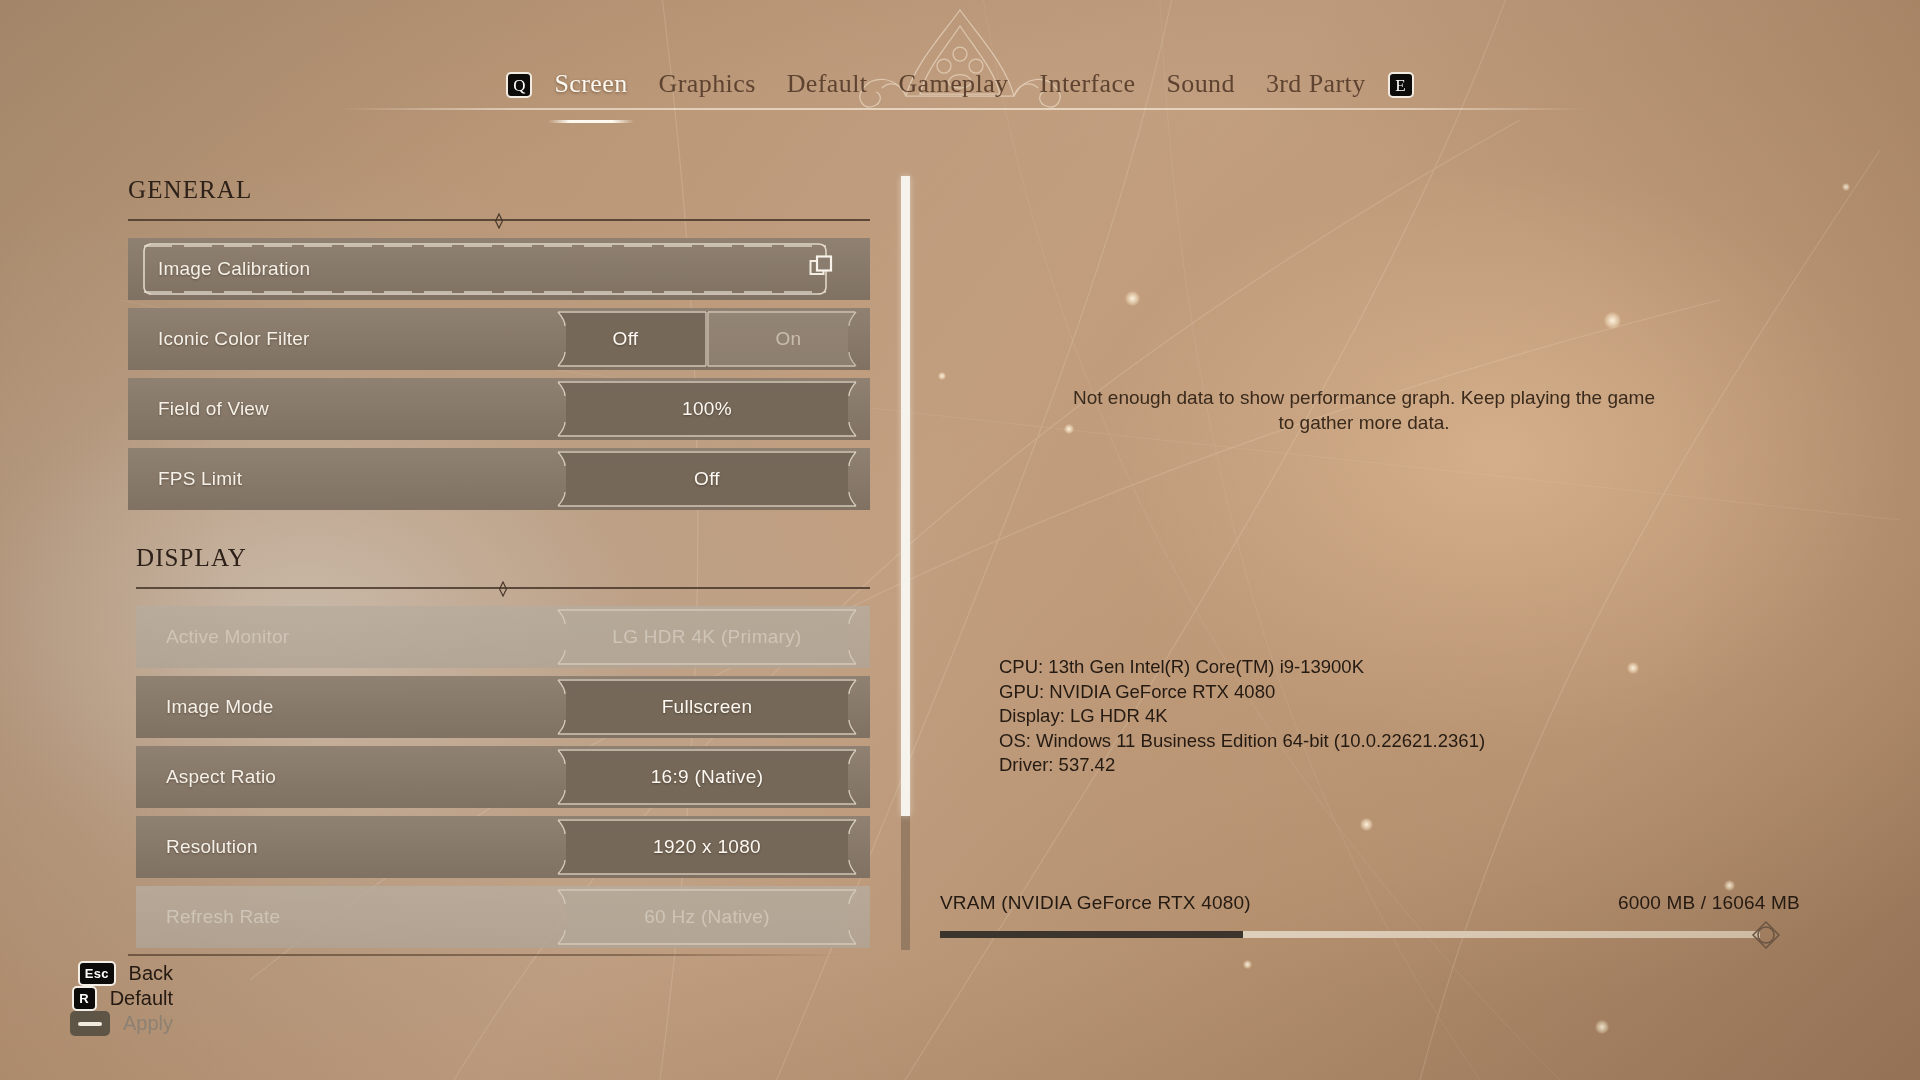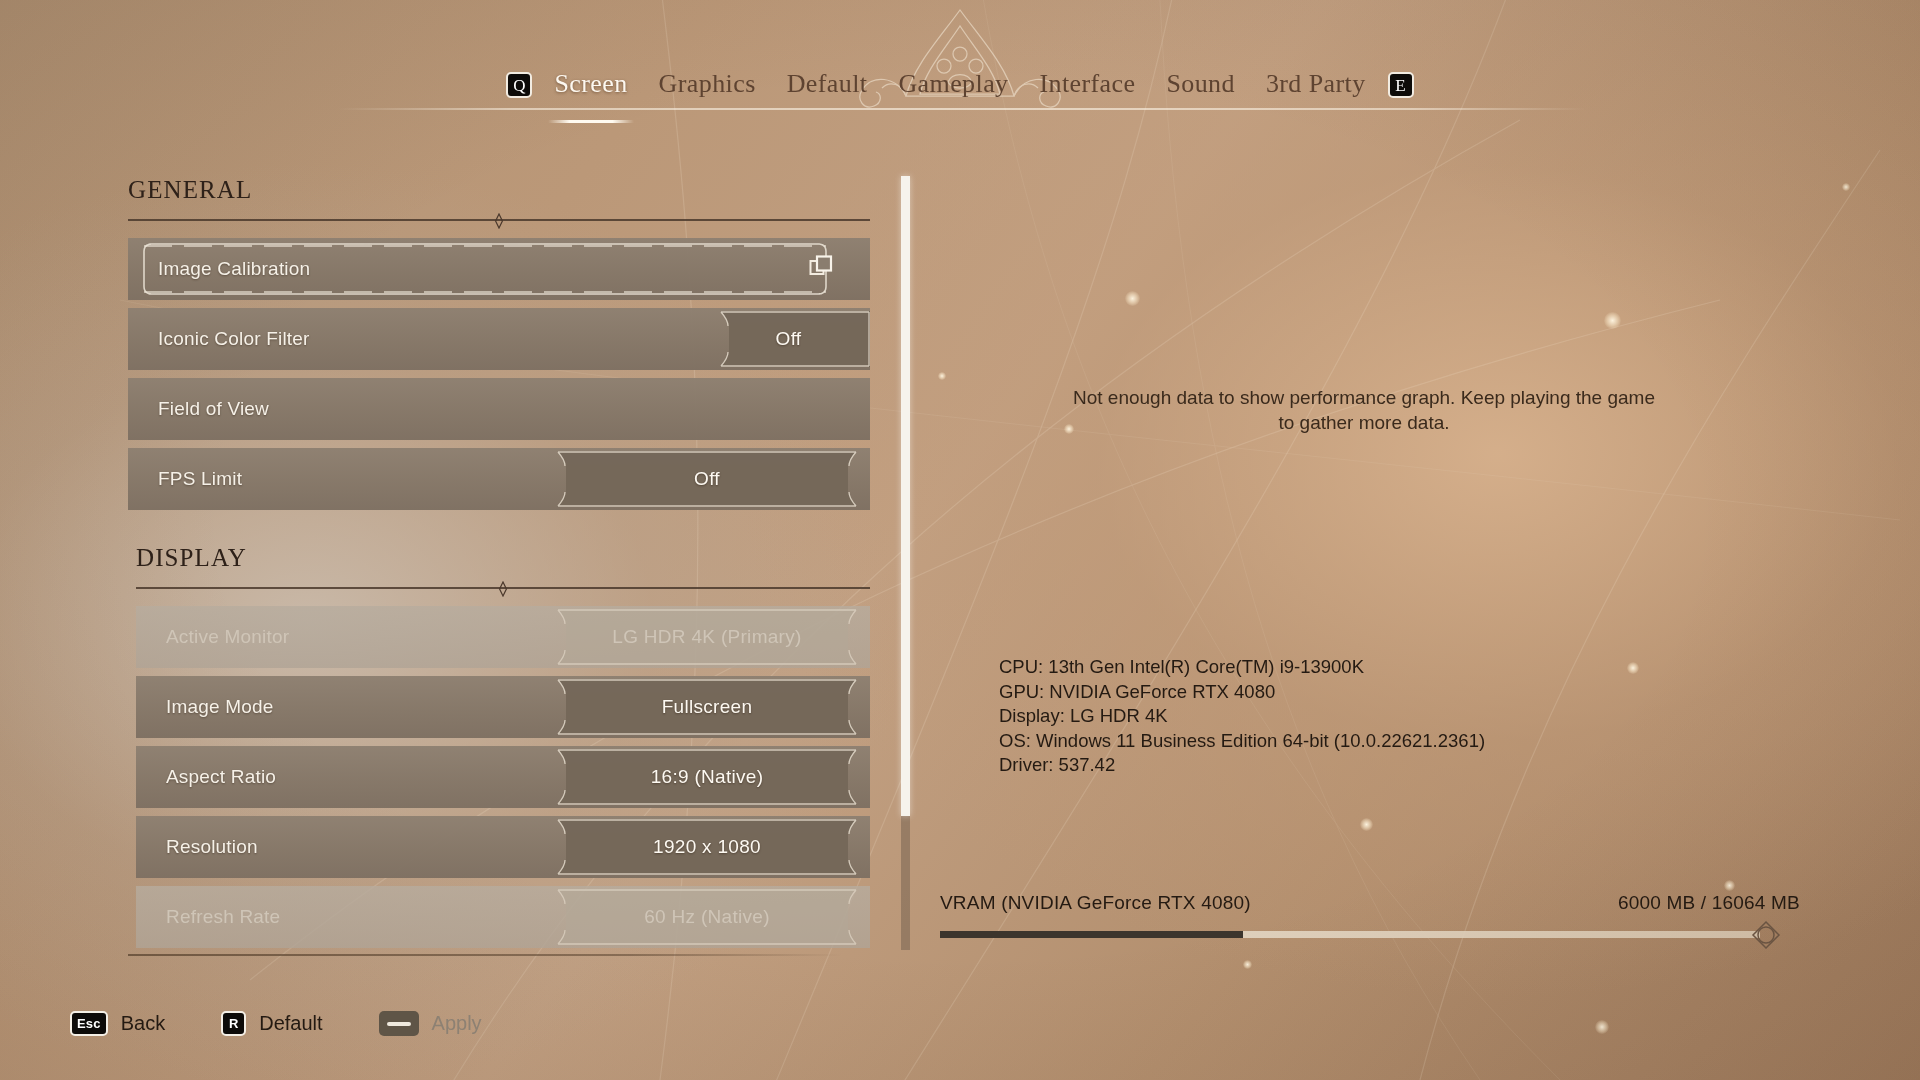--- a/index.html
+++ b/index.html
@@ -150,21 +150,21 @@
     position:relative; margin-top:17px; height:7px; width:820px;
     background:linear-gradient(90deg, rgba(232,220,202,.95) 0%, rgba(222,208,188,.9) 60%, rgba(214,198,176,.85) 100%);
   }
   .vram-fill{
     position:absolute; left:0; top:0; height:7px;
     background:#3c352d;
   }
   .vram-knob{ position:absolute; right:-22px; top:-12px; }
 
   
-  .footer{ position:absolute; left:70px; bottom:44px; display:flex; align-items:flex-end; gap:0; }
+  .footer{ position:absolute; left:70px; bottom:44px; display:flex; align-items:flex-end; gap:0;flex-direction:column; }
   .action{ display:flex; align-items:center; gap:13px; margin-right:56px; }
   .kc{
     height:25px; min-width:25px; padding:0 5px; border-radius:5px;
     background:#0d0b09; border:2px solid #f4efe6;
     display:flex; align-items:center; justify-content:center;
     font-size:13px; color:#fff; font-weight:bold; line-height:1; letter-spacing:.2px;
   }
   .kc.wide{ width:40px; background:#5f5547; border:none; position:relative; }
   .kc.wide::after{
     content:""; position:absolute; left:8px; right:8px; top:50%;
@@ -278,26 +278,40 @@
         <div class="row-bg"></div>
         <div class="row-label">Iconic Color Filter</div>
         <div class="seg-wrap">
           <div class="seg on">
             <svg class="notch" width="163" height="56" viewBox="0 0 163 56" preserveAspectRatio="none">
               <path d="M14 0 L163 0 L163 56 L14 56 Q22 46 22 40 L22 16 Q22 10 14 0 Z" fill="rgba(116,103,89,0.95)"></path>
               <path d="M14 1 L162 1 M14 55 L162 55 M21 15 Q21 9 14 1 M21 41 Q21 47 14 55 M162 1 L162 55" fill="none" stroke="#e9e0d1" stroke-width="1.3" opacity="0.8"></path>
             </svg>
             <span class="lbl">Off</span>
           </div>
+          <div class="seg off">
+            <svg class="notch" width="163" height="56" viewBox="0 0 163 56" preserveAspectRatio="none">
+              <path d="M0 0 L149 0 Q141 10 141 16 L141 40 Q141 46 149 56 L0 56 Z" fill="rgba(151,137,121,0.55)"></path>
+              <path d="M1 1 L148 1 M1 55 L148 55 M142 15 Q142 9 149 1 M142 41 Q142 47 149 55 M1 1 L1 55" fill="none" stroke="#e3d8c8" stroke-width="1.3" opacity="0.7"></path>
+            </svg>
+            <span class="lbl">On</span>
+          </div>
         </div>
       </div>
 
       <div class="row">
         <div class="row-bg"></div>
         <div class="row-label">Field of View</div>
+        <div class="ctrl" style="width:326px;">
+          <svg class="notch" width="326" height="56" viewBox="0 0 326 56" preserveAspectRatio="none">
+            <path d="M14 0 L312 0 Q304 10 304 16 L304 40 Q304 46 312 56 L14 56 Q22 46 22 40 L22 16 Q22 10 14 0 Z" fill="rgba(116,103,89,0.95)"></path>
+            <path d="M14 1 L312 1 M14 55 L312 55 M21 15 Q21 9 14 1 M21 41 Q21 47 14 55 M305 15 Q305 9 312 1 M305 41 Q305 47 312 55" fill="none" stroke="#e9e0d1" stroke-width="1.3" opacity="0.8"></path>
+          </svg>
+          <span class="ctrl-val">100%</span>
+        </div>
       </div>
 
       <div class="row">
         <div class="row-bg"></div>
         <div class="row-label">FPS Limit</div>
         <div class="ctrl" style="width:326px;">
           <svg class="notch" width="326" height="56" viewBox="0 0 326 56" preserveAspectRatio="none">
             <path d="M14 0 L312 0 Q304 10 304 16 L304 40 Q304 46 312 56 L14 56 Q22 46 22 40 L22 16 Q22 10 14 0 Z" fill="rgba(116,103,89,0.95)"></path>
             <path d="M14 1 L312 1 M14 55 L312 55 M21 15 Q21 9 14 1 M21 41 Q21 47 14 55 M305 15 Q305 9 312 1 M305 41 Q305 47 312 55" fill="none" stroke="#e9e0d1" stroke-width="1.3" opacity="0.8"></path>
           </svg>

